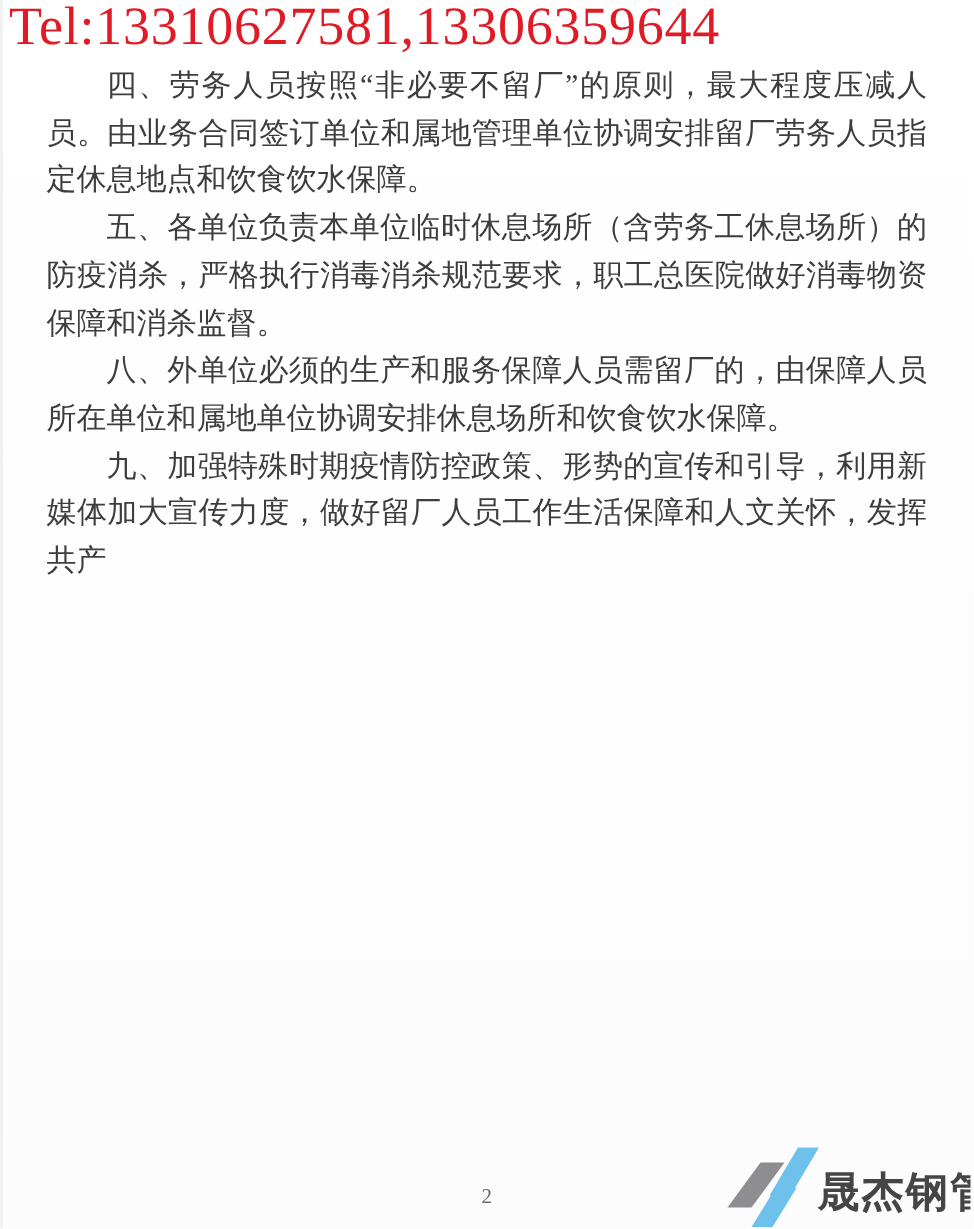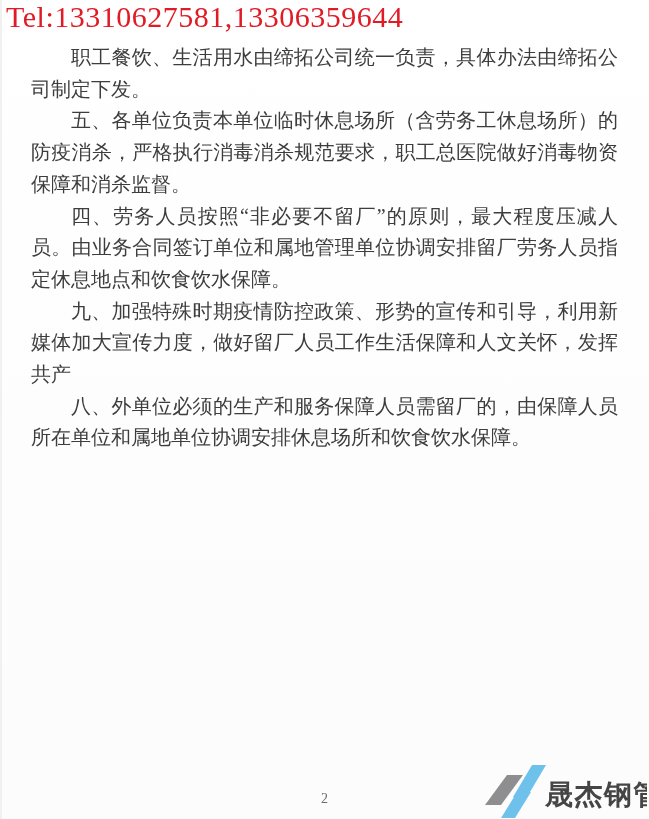--- a/index.html
+++ b/index.html
@@ -6,21 +6,21 @@
   body {
     width: 649px; height: 819px;
     position: relative;
     overflow: hidden;
     background: linear-gradient(180deg, #ffffff 0%, #fdfdfd 55%, #fcfcfc 100%);
     font-family: "Liberation Serif", "DejaVu Serif", serif;
   }
   .tel-header {
     position: absolute;
     top: 0px; left: 6px;
-    font-size: 30px;
+    font-size: 36px;
     line-height: 34px;
     color: #e01b26;
     letter-spacing: 0.5px;
     white-space: nowrap;
     font-family: "Liberation Serif", "DejaVu Serif", serif;
   }
   .doc-body {
     position: absolute;
     top: 42px; left: 31px; right: 31px;
     color: #3d3d3d;
@@ -54,25 +54,24 @@
   }
 </style>
 </head>
 <body>
 
 <div class="scan-edge"></div>
 
 <div class="tel-header">Tel:13310627581,13306359644</div>
 
 <div class="doc-body">
-  <p>职工餐饮、生活用水由缔拓公司统一负责，具体办法由缔拓公司制定下发。</p>
+  <p>四、劳务人员按照“非必要不留厂”的原则，最大程度压减人员。由业务合同签订单位和属地管理单位协调安排留厂劳务人员指定休息地点和饮食饮水保障。</p>
   <p>五、各单位负责本单位临时休息场所（含劳务工休息场所）的防疫消杀，严格执行消毒消杀规范要求，职工总医院做好消毒物资保障和消杀监督。</p>
-  <p>四、劳务人员按照“非必要不留厂”的原则，最大程度压减人员。由业务合同签订单位和属地管理单位协调安排留厂劳务人员指定休息地点和饮食饮水保障。</p>
+  <p>八、外单位必须的生产和服务保障人员需留厂的，由保障人员所在单位和属地单位协调安排休息场所和饮食饮水保障。</p>
   <p>九、加强特殊时期疫情防控政策、形势的宣传和引导，利用新媒体加大宣传力度，做好留厂人员工作生活保障和人文关怀，发挥共产</p>
-  <p>八、外单位必须的生产和服务保障人员需留厂的，由保障人员所在单位和属地单位协调安排休息场所和饮食饮水保障。</p>
 </div>
 
 <div class="page-number">2</div>
 
 <div class="brand-watermark">
   <svg width="172" height="60" viewBox="0 0 172 60">
     <polygon points="10,46 32,16 48,16 26,46" fill="#8e8e90"></polygon>
     <polygon points="38,38 57,6 71,6 52,38" fill="#6ec1ea"></polygon>
     <polygon points="26,59 42,33 56,33 40,59" fill="#6ec1ea"></polygon>
     <text x="70" y="45" font-size="28" font-weight="bold" letter-spacing="1.5" font-family="Liberation Sans, DejaVu Sans, sans-serif" fill="#454545">晟杰钢管</text>

